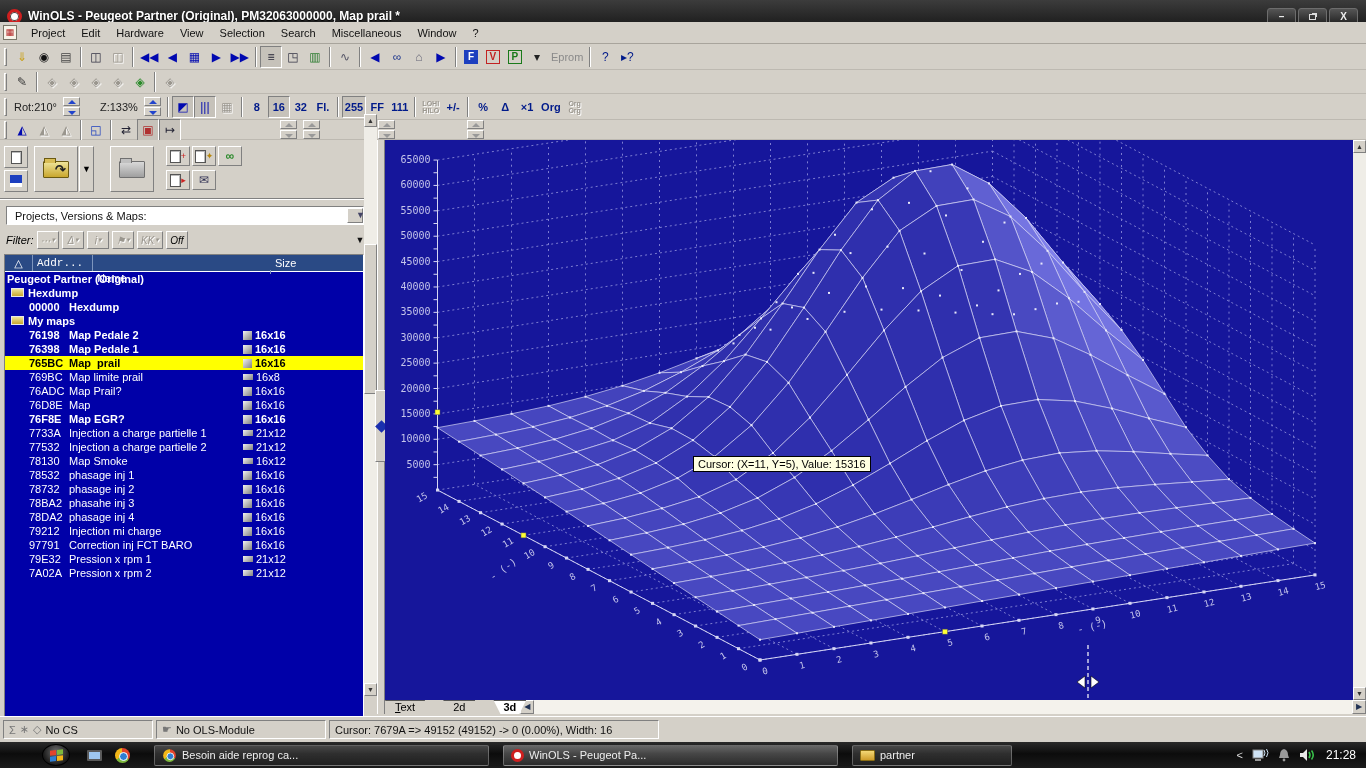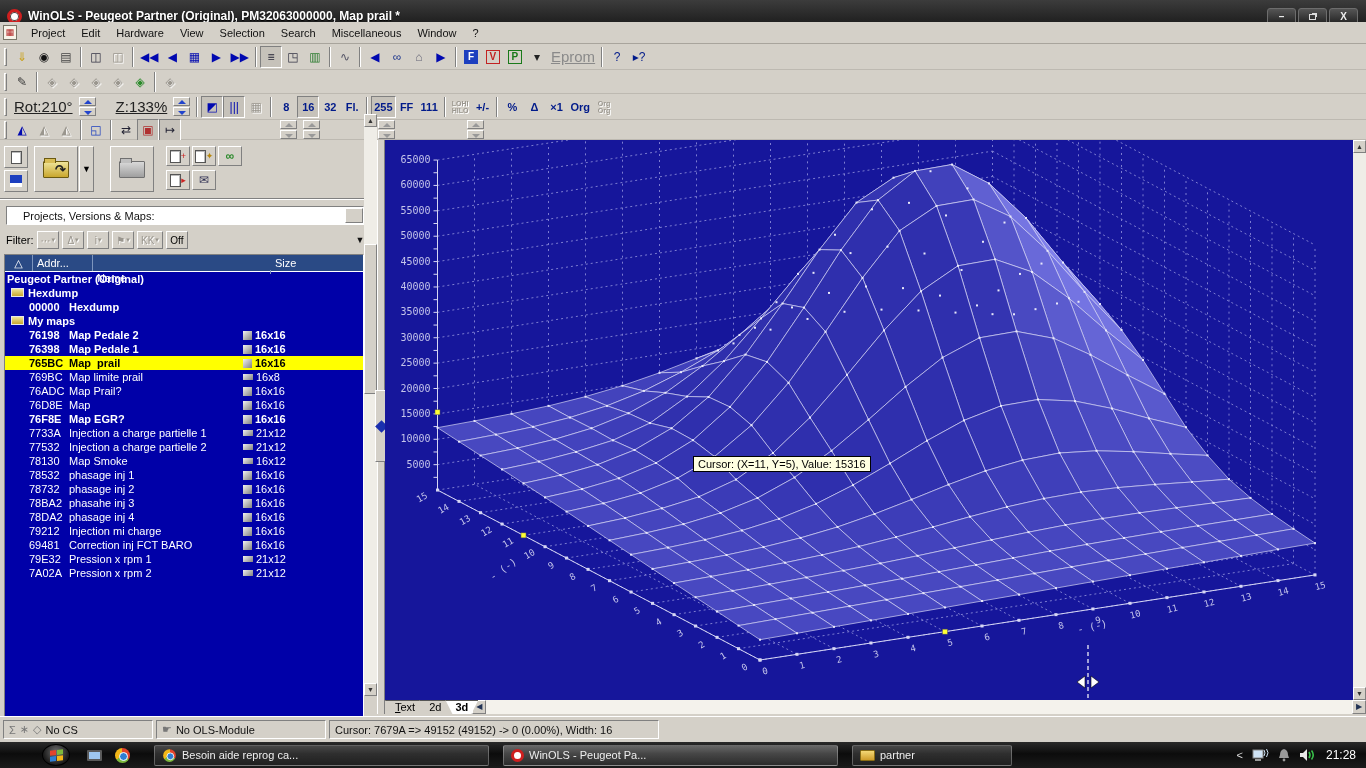--- a/index.html
+++ b/index.html
@@ -36,21 +36,21 @@
   .tsep { width:2px; height:20px; margin:0 3px; border-left:1px solid #808080; border-right:1px solid #fff; }
   .tbtn { min-width:22px; height:22px; display:flex; align-items:center; justify-content:center;
     border:1px solid transparent; color:#223; font-size:12px; padding:0 2px; }
   .tbtn.pressed { border-top:1px solid #808080; border-left:1px solid #808080;
     border-bottom:1px solid #fff; border-right:1px solid #fff; background:#c6c2ba; }
   .tbtn.disabled { color:#9a968e; text-shadow:1px 1px 0 #fff; }
   .tbtn .boxed { display:inline-block; width:14px; height:14px; border:1px solid currentColor;
     font-size:10px; font-weight:bold; line-height:12px; text-align:center; }
   .tbtn.txt { font-weight:bold; color:#001a8a; font-size:11px; }
   .tbtn.two { flex-direction:column; font-size:7px; line-height:7px; font-weight:bold; }
-  .tlabel { color:#222; font-size:15px; padding:0 3px;text-decoration:underline; }
+  .tlabel { color:#222; font-size:11px; padding:0 3px; }
   .tlabel.gray { color:#8a8a8a; }
   .spin { display:inline-flex; flex-direction:column; gap:1px; margin:0 3px; }
   .spin b { width:17px; height:9px; background:#d4d0c8; border:1px solid;
     border-color:#fff #808080 #808080 #fff; position:relative; }
   .spin b:after { content:""; position:absolute; left:4px; border-left:4px solid transparent;
     border-right:4px solid transparent; }
   .spin b.up:after   { top:2px; border-bottom:4px solid #2244cc; }
   .spin b.dn:after   { top:3px; border-top:4px solid #2244cc; }
   .spin.disabled b.up:after { border-bottom-color:#999; }
   .spin.disabled b.dn:after { border-top-color:#999; }
@@ -67,38 +67,38 @@
   .ico-floppy { width:12px; height:12px; background:#1d3fbf; box-shadow:inset 0 -4px 0 #fff, inset 3px 0 0 #1d3fbf; }
   .ico-folder { width:26px; height:17px; background:linear-gradient(#efe49a,#c9a72e); border:1px solid #6b5a12;
     border-radius:1px; position:relative; }
   .ico-folder:before { content:""; position:absolute; top:-4px; left:0; width:10px; height:4px;
     background:#d9bd55; border:1px solid #6b5a12; border-bottom:none; }
   .ico-folder.gray { background:linear-gradient(#d9d9d9,#9f9f9f); border-color:#707070; }
   .ico-folder.gray:before { background:#c0c0c0; border-color:#707070; }
   .open-arrow { position:absolute; right:2px; top:0px; font-size:13px; font-weight:bold; color:#222; }
   #combo { position:absolute; left:6px; top:66px; width:358px; height:19px; background:#fff;
     border:1px solid; border-color:#808080 #fff #fff #808080; display:flex; align-items:center; }
-  #combo span { padding-left:16px; color:#111; }
+  #combo span { padding-left:8px; color:#111; }
   #combo .dd { margin-left:auto; width:16px; height:15px; background:#d4d0c8; border:1px solid;
     border-color:#fff #808080 #808080 #fff; text-align:center; line-height:13px; color:#446; font-size:9px; }
-  #filterrow { position:absolute; left:6px; top:90px; width:364px; height:20px; display:flex; align-items:center; gap:3px; }
+  #filterrow { position:absolute; left:6px; top:90px; width:364px; height:20px; display:flex; align-items:center; gap:3px;font-style:italic; }
   .fbtn { height:18px; min-width:22px; border:1px solid; border-color:#fff #808080 #808080 #fff;
     background:#d4d0c8; font-size:10px; display:flex; align-items:center; justify-content:center; padding:0 3px; }
   .fbtn.disabled { color:#9a968e; text-shadow:1px 1px 0 #fff; }
   .fbtn small { font-size:7px; margin-left:1px; }
   #panelmenu { margin-left:auto; width:20px; height:16px; background:#d4d0c8; font-size:9px; color:#111;
     display:flex; align-items:center; justify-content:center; }
 
   
   #maplist { position:absolute; left:4px; top:114px; width:360px; height:582px;
     border:1px solid; border-color:#808080 #fff #fff #808080; background:#0000a8; overflow:hidden; }
   #listhdr { display:flex; height:17px; background:#2a4a85; color:#fff; border-bottom:1px solid #fff; }
   #listhdr div { padding:2px 4px; border-right:1px solid #7d95bd; }
   #listhdr .c0 { width:28px; text-align:center; }
-  #listhdr .c1 { width:60px; }
+  #listhdr .c1 { width:60px;font-family:Liberation Mono, monospace; }
   #listhdr .c2 { width:178px;margin-top:15px; }
   #listhdr .c3 { flex:1; border-right:none; }
   .lrow { display:flex; height:14px; line-height:14px; color:#fff; font-size:11px; white-space:pre; }
   .lrow.bold { font-weight:bold; }
   .lrow.selected { background:#ffff00; color:#000; }
   .lrow .addr { width:64px; padding-left:24px; }
   .lrow .name { width:174px; }
   .lrow .size { flex:1; display:flex; align-items:center; gap:3px; }
   .fold { width:13px; height:9px; margin:2px 4px 0 6px; background:linear-gradient(#efe49a,#c9a72e);
     border:1px solid #e8e8e8; position:relative; }
@@ -399,21 +399,21 @@
           <div class="lrow"><span class="addr">76D8E</span><span class="name">Map</span><span class="size"><i class="szi sq"></i><span>16x16</span></span></div>
           <div class="lrow bold"><span class="addr">76F8E</span><span class="name">Map EGR?</span><span class="size"><i class="szi sq"></i><span>16x16</span></span></div>
           <div class="lrow"><span class="addr">7733A</span><span class="name">Injection a charge partielle 1</span><span class="size"><i class="szi flat"></i><span>21x12</span></span></div>
           <div class="lrow"><span class="addr">77532</span><span class="name">Injection a charge partielle 2</span><span class="size"><i class="szi flat"></i><span>21x12</span></span></div>
           <div class="lrow"><span class="addr">78130</span><span class="name">Map Smoke</span><span class="size"><i class="szi flat"></i><span>16x12</span></span></div>
           <div class="lrow"><span class="addr">78532</span><span class="name">phasage inj 1</span><span class="size"><i class="szi sq"></i><span>16x16</span></span></div>
           <div class="lrow"><span class="addr">78732</span><span class="name">phasage inj 2</span><span class="size"><i class="szi sq"></i><span>16x16</span></span></div>
           <div class="lrow"><span class="addr">78BA2</span><span class="name">phasahe inj 3</span><span class="size"><i class="szi sq"></i><span>16x16</span></span></div>
           <div class="lrow"><span class="addr">78DA2</span><span class="name">phasage inj 4</span><span class="size"><i class="szi sq"></i><span>16x16</span></span></div>
           <div class="lrow"><span class="addr">79212</span><span class="name">Injection mi charge</span><span class="size"><i class="szi sq"></i><span>16x16</span></span></div>
-          <div class="lrow"><span class="addr">69481</span><span class="name">Correction inj FCT BARO</span><span class="size"><i class="szi sq"></i><span>16x16</span></span></div>
+          <div class="lrow"><span class="addr">97791</span><span class="name">Correction inj FCT BARO</span><span class="size"><i class="szi sq"></i><span>16x16</span></span></div>
           <div class="lrow"><span class="addr">79E32</span><span class="name">Pression x rpm 1</span><span class="size"><i class="szi flat"></i><span>21x12</span></span></div>
           <div class="lrow"><span class="addr">7A02A</span><span class="name">Pression x rpm 2</span><span class="size"><i class="szi flat"></i><span>21x12</span></span></div>
         </div>
     </div>
   </div>
 
   <div id="listscroll" class="abs">
     <div class="sbtn" style="top:0;">▲</div>
     <div id="listthumb"></div>
     <div class="sbtn" style="bottom:0;">▼</div>
@@ -1113,21 +1113,21 @@
       </svg>
     <div id="tooltip">Cursor: (X=11, Y=5), Value: 15316</div>
   </div>
 
   <div id="vscroll" class="abs">
     <div class="sbtn" style="top:0;">▲</div>
     <div class="sbtn" style="bottom:0;">▼</div>
   </div>
 
   <div id="bottomrow" class="abs">
-    <div id="tabs" style="display:flex;">
+    <div id="tabs" style="display:flex;gap:24px;">
         <div class="vtab"><u>T</u>ext</div>
         <div class="vtab">2d</div>
         <div class="vtab active">3d</div>
       </div>
     <div id="hscroll">
       <div class="harrow">◀</div>
       <div class="track"></div>
       <div class="harrow">▶</div>
     </div>
   </div>

